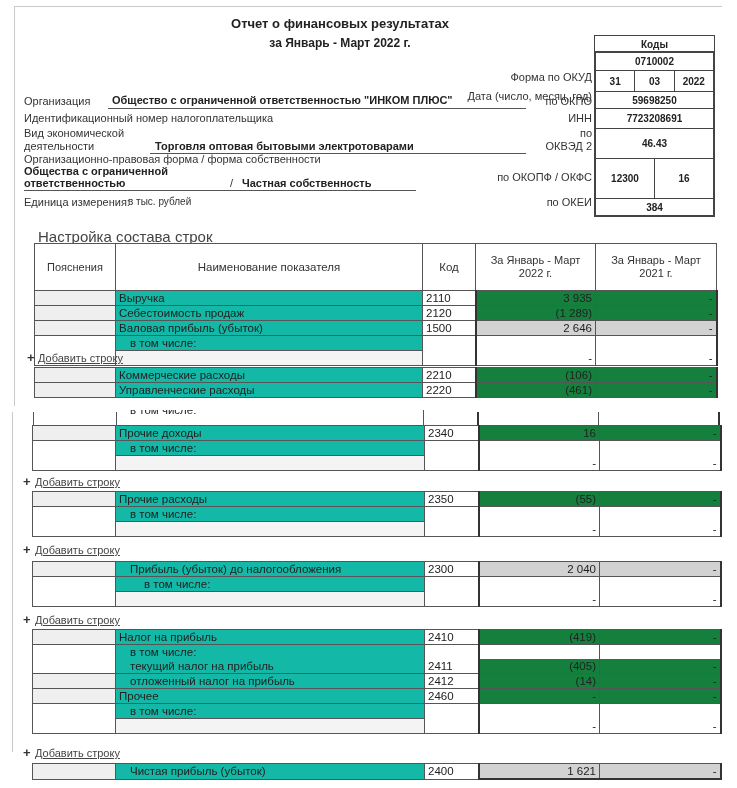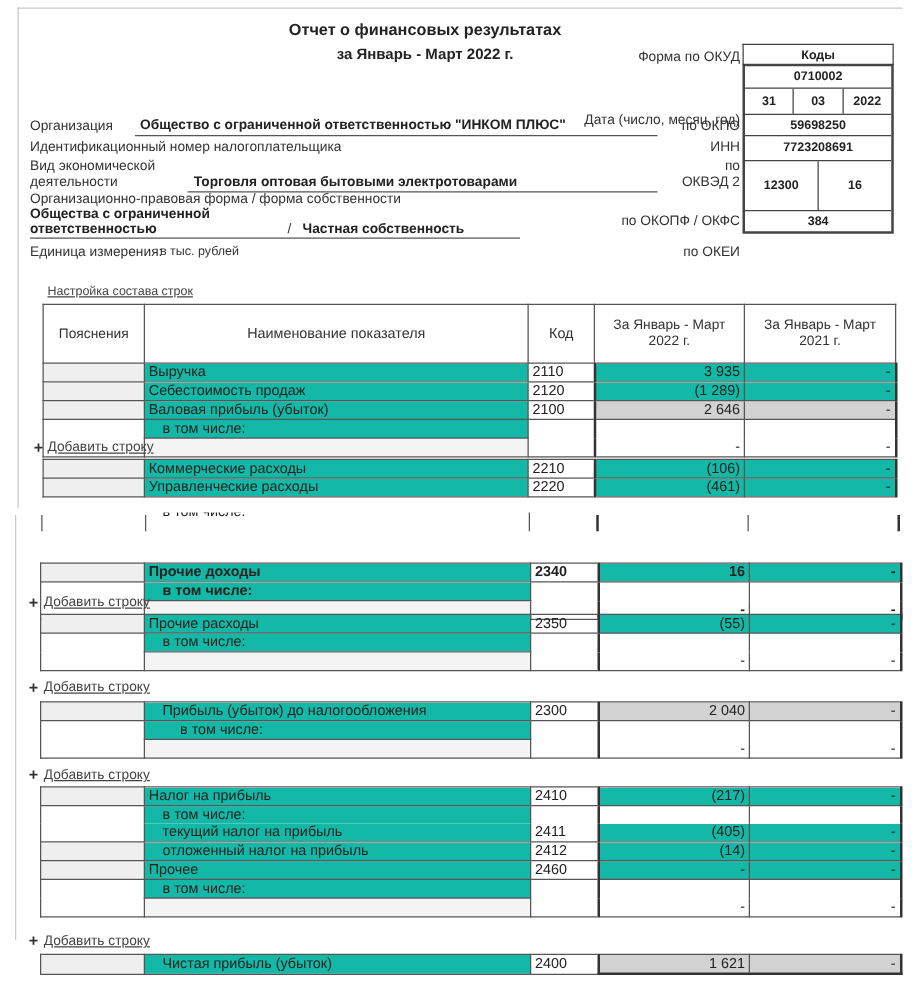--- a/index.html
+++ b/index.html
@@ -19,31 +19,31 @@
 
   
   .codes { position:absolute; left:594px; top:35px; width:121px; border:1px solid #444; box-sizing:border-box; }
   .crow { display:flex; border-top:1px solid #444; font-weight:bold; font-size:10px; }
   .crow:first-child { border-top:none; }
   .ccell { flex:1; text-align:center; display:flex; align-items:center; justify-content:center; border-left:1px solid #444; }
   .ccell:first-child { border-left:none; }
   .codes.thick { border-width:2px; }
 
   .link { position:absolute; color:#444; text-decoration:underline; cursor:pointer; white-space:nowrap; }
-  .link.small { font-size:10px; }
+  .link.small { font-size:15px; }
   .link.add { font-size:11px; }
   .plus { position:absolute; font-weight:bold; font-size:13px; color:#333; }
 
   
   .tbl { position:absolute; border-collapse:collapse; table-layout:fixed; font-size:11.5px; }
   .tbl td { border:1px solid #555; padding:0 3px; height:14px; line-height:13px; white-space:nowrap; overflow:hidden; }
   .tbl td.expl { background:#efefef; }
   .tbl td.name { background:#14b8a6; }
   .tbl td.code { text-align:left; }
-  .tbl td.num { text-align:right; background:#14b8a6; }
+  .tbl td.num { text-align:right; background:#15803d; }
   .tbl td.num.tot { background:#d2d2d2; }
   .tbl td.num.empty { background:#fff; }
   .tbl td.c3 { border-left:2px solid #333; }
   .tbl td.c4 { border-right:2px solid #333; }
   .tbl tr.sub td { height:14px; }
   .tbl tr.sub td.expl { background:#fff; }
   .tbl td.ind1 { padding-left:14px; }
   .tbl td.ind2 { padding-left:28px; }
   .hdr td { text-align:center; white-space:normal; font-size:11px; height:46px; line-height:13px; color:#333; background:#fff; }
   .hdr td.h-wide { font-size:11.5px; }
@@ -71,30 +71,33 @@
     <div class="ccell">31</div>
     <div class="ccell">03</div>
     <div class="ccell">2022</div>
   </div>
   <div class="crow" style="height:16px;">
       <div class="ccell">59698250</div>
     </div>
   <div class="crow" style="height:19px;">
       <div class="ccell">7723208691</div>
     </div>
+  <div class="crow" style="height:29px;">
+      <div class="ccell">46.43</div>
+    </div>
   <div class="crow" style="height:39px;">
     <div class="ccell">12300</div>
     <div class="ccell">16</div>
   </div>
   <div class="crow" style="height:16px;">
       <div class="ccell">384</div>
     </div>
 </div>
 
-<div class="lbl r" style="right:145px;top:40px;">Форма по ОКУД</div>
+<div class="lbl r" style="right:145px;top:71px;">Форма по ОКУД</div>
 <div class="lbl r" style="right:145px;top:90px;">Дата (число, месяц, год)</div>
 <div class="lbl r" style="right:145px;top:95px;">по ОКПО</div>
 <div class="lbl r" style="right:145px;top:112px;">ИНН</div>
 <div class="lbl r" style="right:145px;top:127px;">по</div>
 <div class="lbl r" style="right:145px;top:140px;">ОКВЭД 2</div>
 <div class="lbl r" style="right:145px;top:171px;">по ОКОПФ / ОКФС</div>
 <div class="lbl r" style="right:145px;top:196px;">по ОКЕИ</div>
 
 <div class="lbl" style="left:24px;top:95px;">Организация</div>
 <div class="val" style="left:112px;top:94px;">Общество с ограниченной ответственностью "ИНКОМ ПЛЮС"</div>
@@ -145,21 +148,21 @@
   <tr>
     <td class="expl"></td>
     <td class="name">Себестоимость продаж</td>
     <td class="code">2120</td>
     <td class="num c3">(1 289)</td>
     <td class="num c4">-</td>
   </tr>
   <tr>
     <td class="expl"></td>
     <td class="name">Валовая прибыль (убыток)</td>
-    <td class="code">2100</td>
+    <td class="code">1500</td>
     <td class="num tot c3">2 646</td>
     <td class="num tot c4">-</td>
   </tr>
   <tr class="sub">
     <td class="expl" rowspan="2"></td>
     <td class="name ind1">в том числе:</td>
     <td class="code" rowspan="2"></td>
     <td class="num empty c3" rowspan="2" style="vertical-align:bottom">-</td>
     <td class="num empty c4" rowspan="2" style="vertical-align:bottom">-</td>
   </tr>
@@ -199,21 +202,21 @@
   </table>
 
 <div style="position:absolute;left:33px;top:412px;width:82px;height:13px;border-left:1px solid #555;border-right:1px solid #555;overflow:hidden;"></div>
 <div style="position:absolute;left:116px;top:410px;width:307px;height:15px;border-right:1px solid #555;overflow:hidden;">
   <div style="position:relative;top:-6px;padding-left:14px;font-size:11.5px;">в том числе:</div>
 </div>
 <div style="position:absolute;left:477px;top:412px;width:1px;height:13px;border-left:2px solid #333;"></div>
 <div style="position:absolute;left:598px;top:412px;width:1px;height:13px;background:#555;"></div>
 <div style="position:absolute;left:718px;top:412px;width:2px;height:13px;background:#333;"></div>
 
-<table class="tbl" style="left:32px;top:450px;width:688px;font-weight:bold;">
+<table class="tbl" style="left:32px;top:425px;width:688px;">
   <colgroup>
       <col style="width:83px">
       <col style="width:309px">
       <col style="width:54px">
       <col style="width:121px">
       <col style="width:121px">
     </colgroup>
   <tbody>
       <tr>
     <td class="expl"></td>
@@ -308,21 +311,21 @@
       <col style="width:309px">
       <col style="width:54px">
       <col style="width:121px">
       <col style="width:121px">
     </colgroup>
   <tbody>
       <tr>
     <td class="expl"></td>
     <td class="name">Налог на прибыль</td>
     <td class="code">2410</td>
-    <td class="num c3">(217)</td>
+    <td class="num c3">(419)</td>
     <td class="num c4">-</td>
   </tr>
   <tr class="sub">
     <td class="expl" rowspan="2"></td>
     <td class="name ind1" style="border-bottom:none;">в том числе:</td>
     <td class="code" style="border-bottom:none;"></td>
     <td class="num empty c3" style="border-bottom:none;"></td>
     <td class="num empty c4" style="border-bottom:none;"></td>
   </tr>
   <tr>

